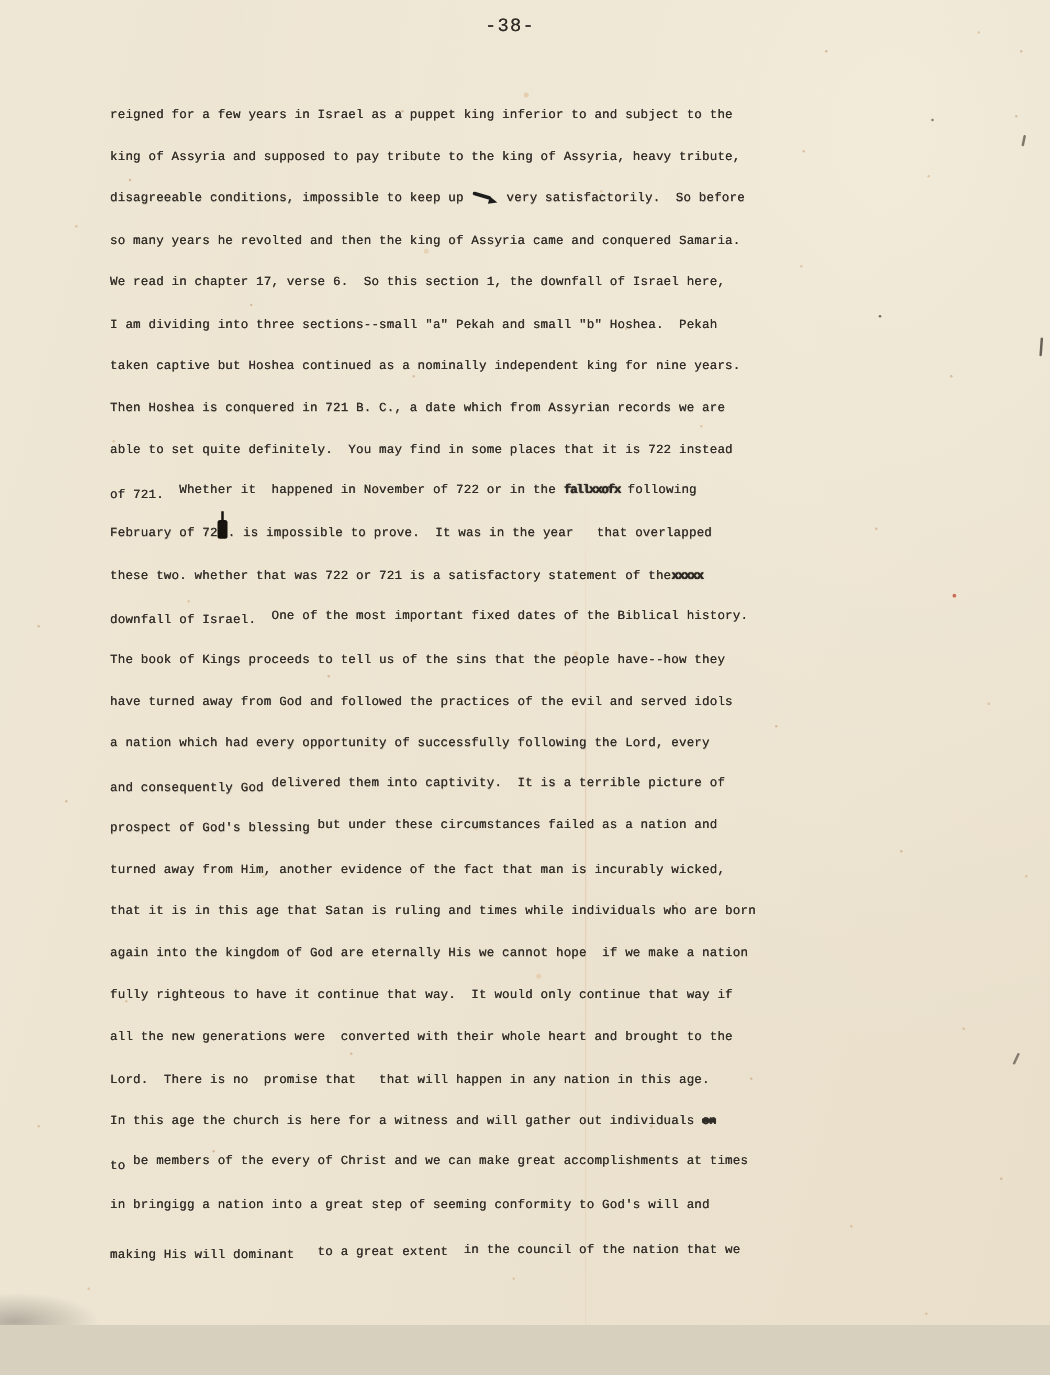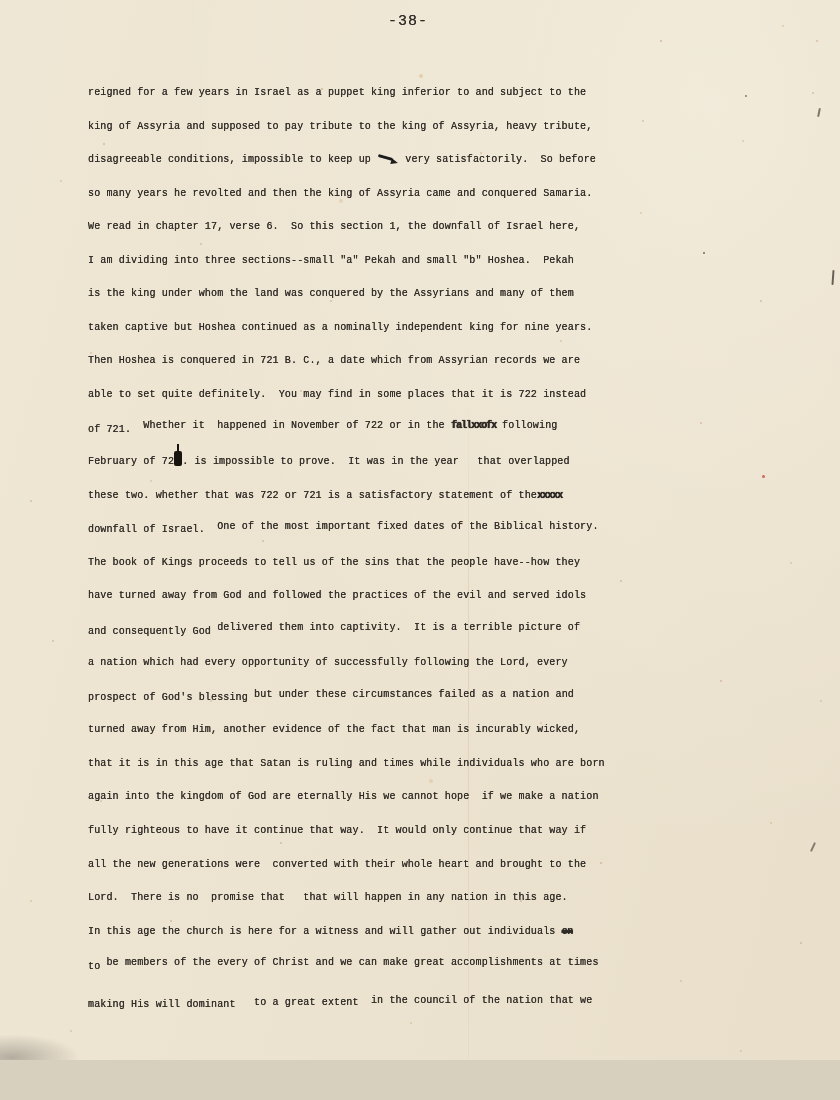--- a/index.html
+++ b/index.html
@@ -113,41 +113,41 @@
   <div class="speckles"></div>
   <div class="crease"></div>
   <div class="page-number">-38-</div>
   <div class="doc-body" id="doc-body">
       <div class="line"><span>reigned for a few years in Israel as a puppet king inferior to and subject to the</span></div>
       <div class="line"><span>king of Assyria and supposed to pay tribute to the king of Assyria, heavy tribute,</span></div>
       <div class="line"><span>disagreeable conditions, impossible to keep up </span><span class="penmark"></span><span> very satisfactorily.  So before</span></div>
       <div class="line"><span>so many years he revolted and then the king of Assyria came and conquered Samaria.</span></div>
       <div class="line"><span>We read in chapter 17, verse 6.  So this section 1, the downfall of Israel here,</span></div>
       <div class="line"><span>I am dividing into three sections--small "a" Pekah and small "b" Hoshea.  Pekah</span></div>
-      <div class="line"><span>is the king under whom the land was conquered by the Assyrians and many of them</span></div>
       <div class="line"><span>taken captive but Hoshea continued as a nominally independent king for nine years.</span></div>
       <div class="line"><span>Then Hoshea is conquered in 721 B. C., a date which from Assyrian records we are</span></div>
       <div class="line"><span>able to set quite definitely.  You may find in some places that it is 722 instead</span></div>
       <div class="line"><span style="position: relative; top: 2px;">of 721.</span><span style="position: relative; top: -2px; text-align: right;">  Whether it  happened in November of 722 or in the </span><span class="strikeover" style="position: relative; top: -2px;">fallxxofx</span><span style="position: relative; top: -2px;"> following</span></div>
       <div class="line"><span>February of 72</span><span class="blot"></span><span>. is impossible to prove.  It was in the year   that overlapped</span></div>
       <div class="line"><span>these two. whether that was 722 or 721 is a satisfactory statement of the</span><span class="strikeover">xxxxx</span></div>
       <div class="line"><span style="position: relative; top: 1px;">downfall of Israel.</span><span style="position: relative; top: -2px;">  One of the most important fixed dates of the Biblical history.</span></div>
       <div class="line"><span>The book of Kings proceeds to tell us of the sins that the people have--how they</span></div>
       <div class="line"><span>have turned away from God and followed the practices of the evil and served idols</span></div>
+      <div class="line"><span>a nation which had every opportunity of successfully following the Lord, every</span></div>
       <div class="line"><span style="position: relative; top: 2px;">and consequently God </span><span style="position: relative; top: -2px;">delivered them into captivity.  It is a terrible picture of</span></div>
-      <div class="line"><span>a nation which had every opportunity of successfully following the Lord, every</span></div>
       <div class="line"><span style="position: relative; top: 1px;">prospect of God's blessing </span><span style="position: relative; top: -2px; margin-top: 18px;">but under these circumstances failed as a nation and</span></div>
       <div class="line"><span>turned away from Him, another evidence of the fact that man is incurably wicked,</span></div>
       <div class="line"><span>that it is in this age that Satan is ruling and times while individuals who are born</span></div>
       <div class="line"><span>again into the kingdom of God are eternally His we cannot hope  if we make a nation</span></div>
       <div class="line"><span>fully righteous to have it continue that way.  It would only continue that way if</span></div>
       <div class="line"><span>all the new generations were  converted with their whole heart and brought to the</span></div>
       <div class="line"><span>Lord.  There is no  promise that   that will happen in any nation in this age.</span></div>
       <div class="line"><span>In this age the church is here for a witness and will gather out individuals </span><span class="strike">on</span></div>
       <div class="line"><span style="position: relative; top: 2px;">to </span><span style="position: relative; top: -2px;">be members of the every of Christ and we can make great accomplishments at times</span></div>
+      <div class="line"><span>in bringigg a nation into a great step of seeming conformity to God's will and</span></div>
       <div class="line" style="margin-top: 5px;"><span style="position: relative; top: 1px;">making His will dominant   </span><span style="position: relative; top: -1px;">to a great extent </span><span style="position: relative; top: -3px;"> in the council of the nation that we</span></div>
     </div>
   <div class="edge-mark mark-1"></div>
   <div class="edge-mark mark-2"></div>
   <div class="edge-mark mark-3"></div>
   <div class="red-fleck"></div>
   <div class="corner-smudge"></div>
 </div>
 
 </body></html>

